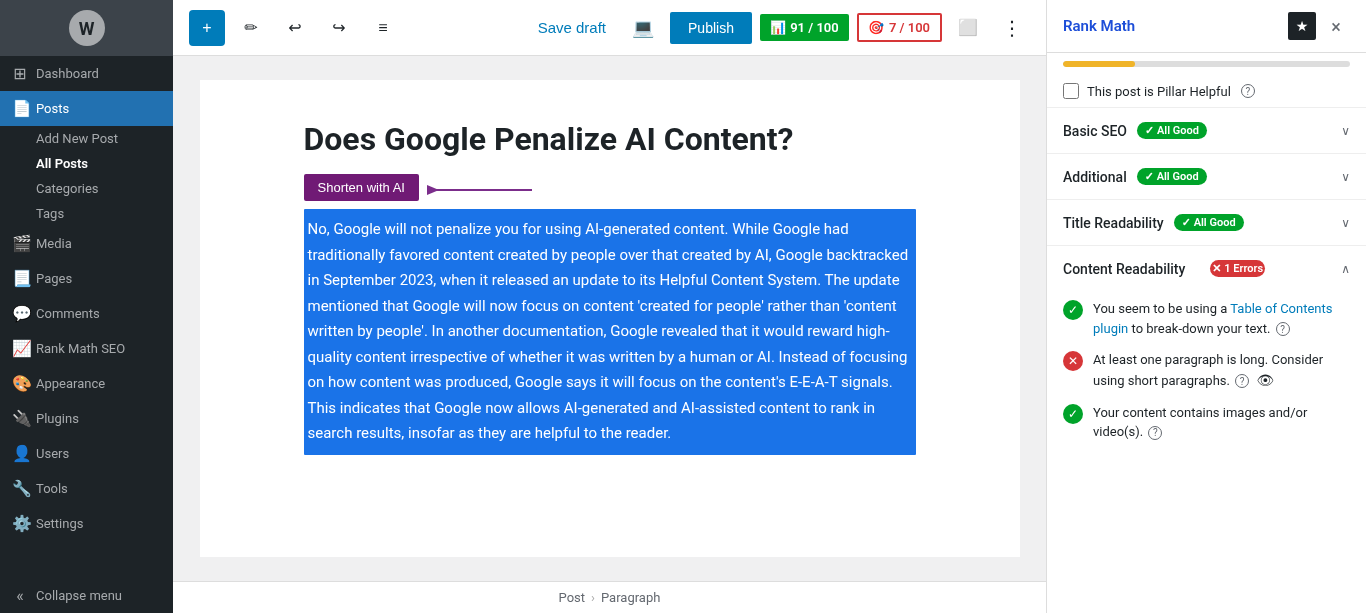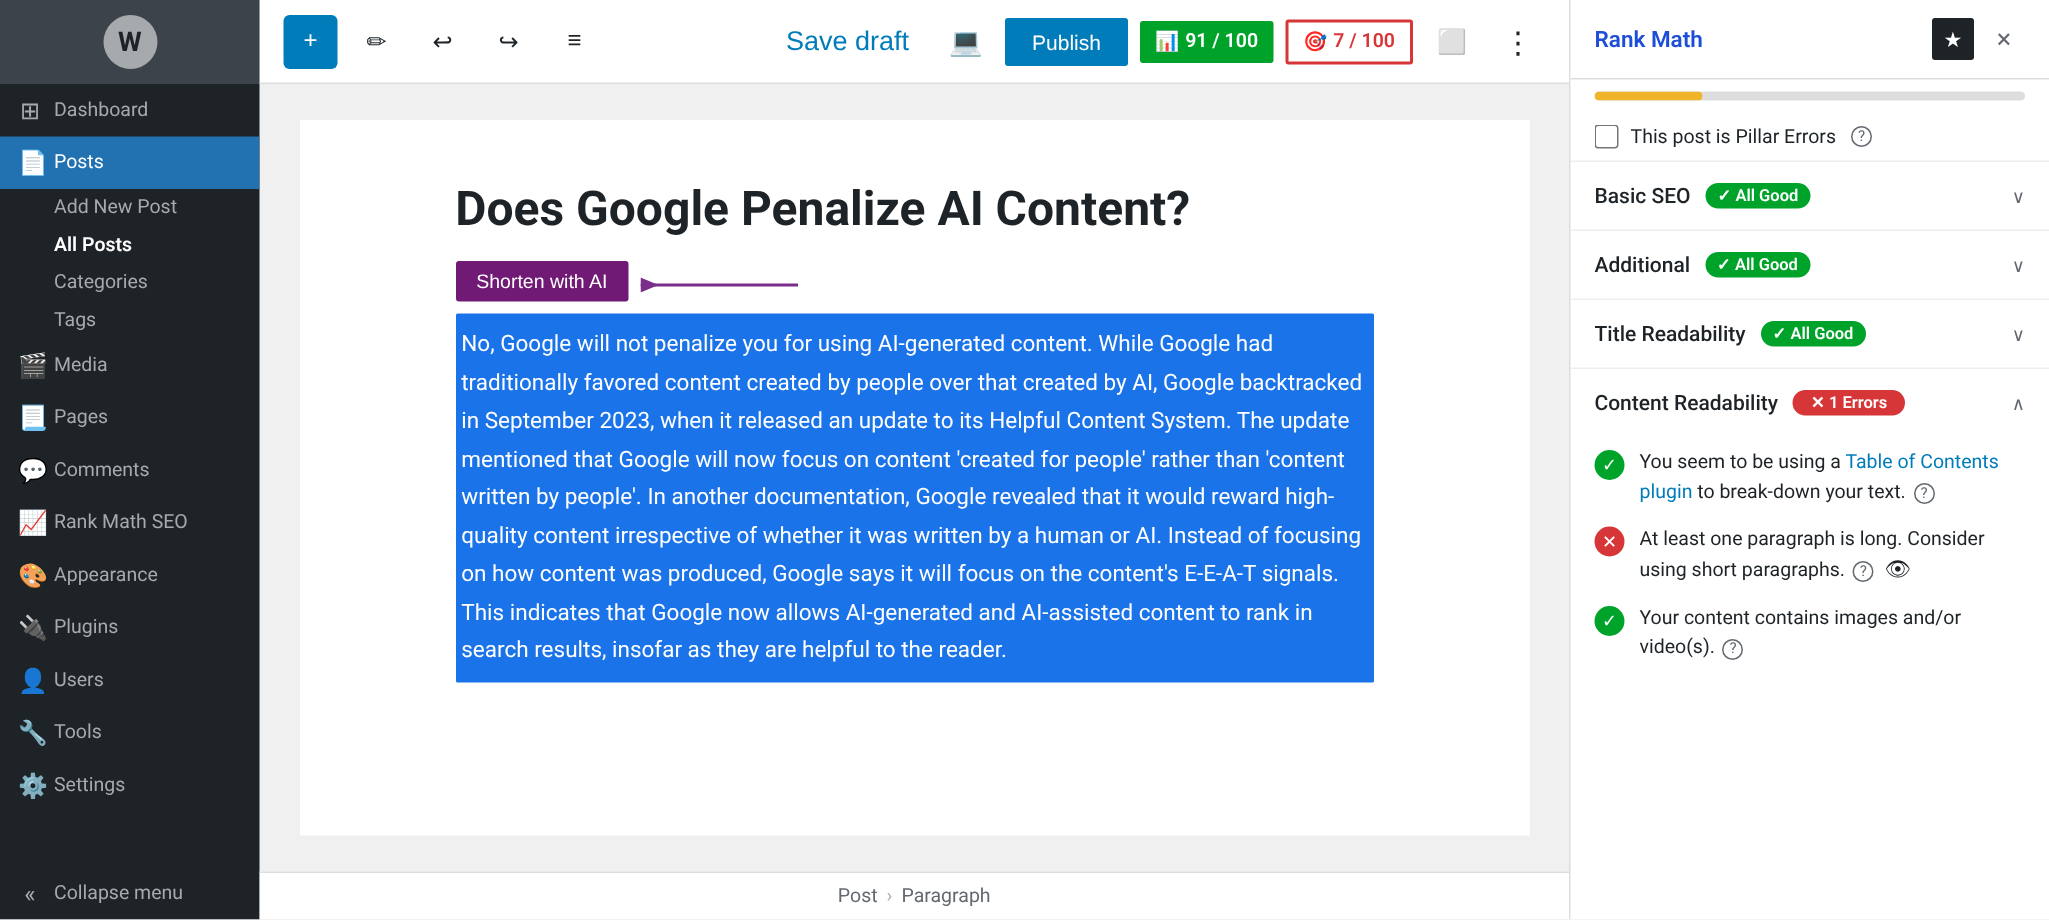--- a/index.html
+++ b/index.html
@@ -81,21 +81,21 @@
       background: #007cba;
       color: #fff;
       border-radius: 4px;
     }
     .toolbar-spacer { flex: 1; }
     .save-draft-btn {
       background: transparent;
       border: none;
       color: #007cba;
       cursor: pointer;
-      font-size: 18px;
+      font-size: 15px;
       padding: 6px 12px;
     }
     .laptop-icon {
       width: 36px; height: 36px;
       display: flex; align-items: center; justify-content: center;
       cursor: pointer;
       color: #1d2327;
       font-size: 18px;
     }
     .publish-btn {
@@ -293,23 +293,24 @@
       color: #fff;
       font-size: 11px;
       padding: 2px 8px;
       border-radius: 10px;
       font-weight: 600;
     }
     .badge-red {
       background: #d63638;
       color: #fff;
       font-size: 11px;
-      padding: 2px 12px;
+      padding: 2px 2px;
       border-radius: 10px;
       font-weight: 600;
+      margin-left: 15px;
     }
     .chevron { color: #646970; font-size: 12px; }
     .panel-section-body {
       padding: 8px 16px 16px;
       font-size: 13px;
       color: #1d2327;
     }
     .check-item {
       display: flex;
       gap: 10px;
@@ -531,21 +532,21 @@
   </div>
 
   <div class="panel-progress">
     <div class="progress-bar">
       <div class="progress-fill" style="width:25%;"></div>
     </div>
   </div>
 
   <div class="pillar-row">
     <input type="checkbox" style="width: 16px; height: 16px;">
-    <span>This post is Pillar Errors</span>
+    <span>This post is Pillar Helpful</span>
     <span class="help-icon">?</span>
   </div>
 
   <div class="panel-section">
     <div class="panel-section-header">
       <div class="panel-section-left">
         <span class="section-title">Basic SEO</span>
         <span class="badge-green">✓ All Good</span>
       </div>
       <span class="chevron">∨</span>

